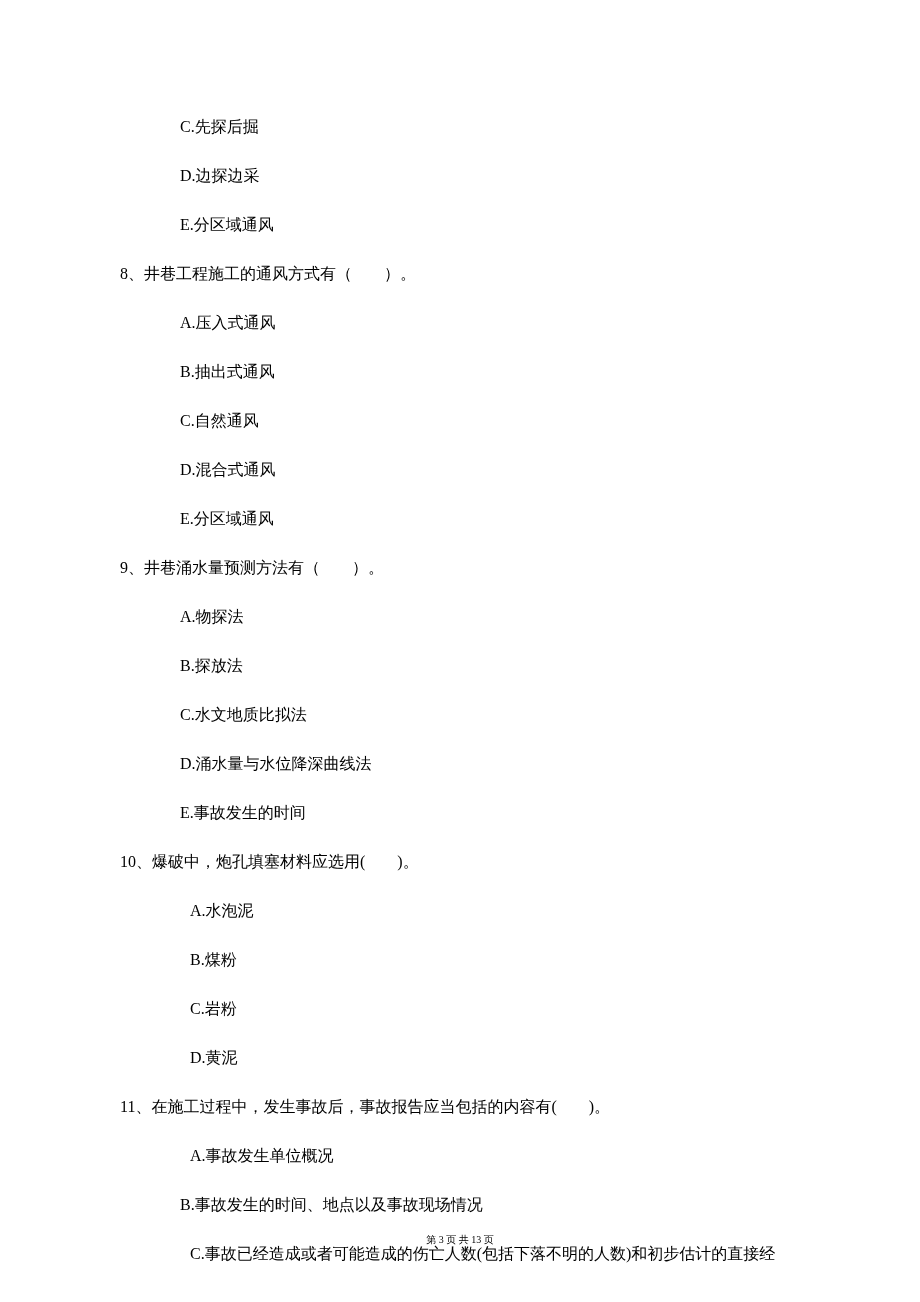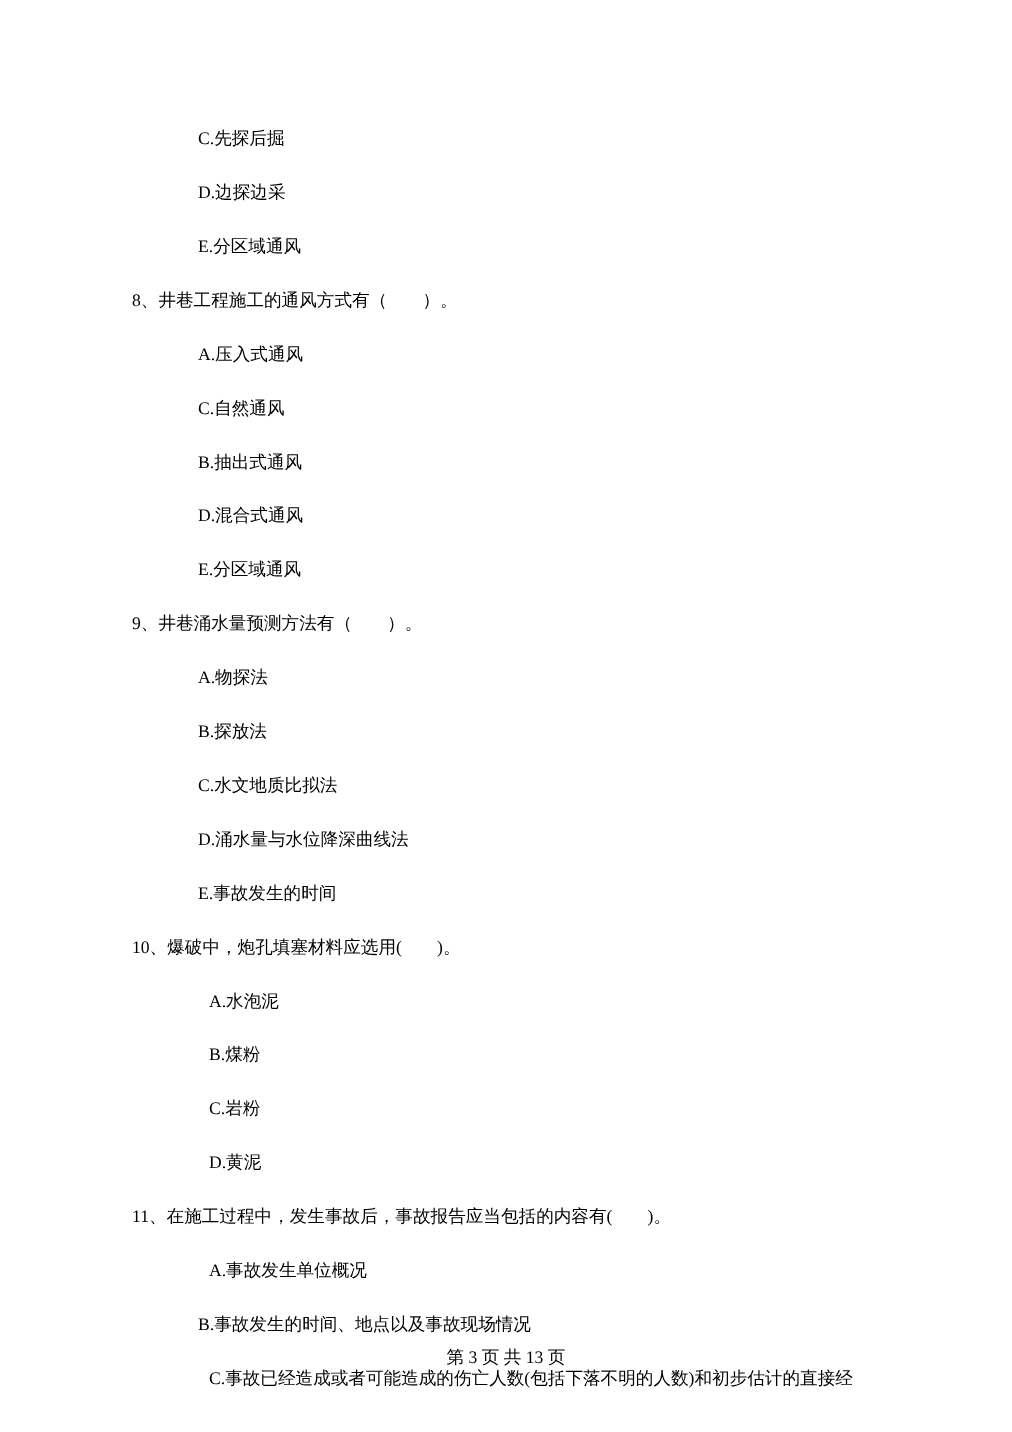--- a/index.html
+++ b/index.html
@@ -24,36 +24,36 @@
       margin-left: 0;
       margin-bottom: 25px;
       margin-top: 19px;
     }
     .footer {
       position: absolute;
       bottom: 55px;
       left: 0;
       right: 0;
       text-align: center;
-      font-size: 16px;
+      font-size: 10px;
     }
   </style>
 </head>
 <body>
 
 <div class="content">
 
   <div class="option">C.先探后掘</div>
   <div class="option">D.边探边采</div>
   <div class="option">E.分区域通风</div>
 
   <div class="question">8、井巷工程施工的通风方式有（　　）。</div>
   <div class="option">A.压入式通风</div>
+  <div class="option">B.抽出式通风</div>
   <div class="option">C.自然通风</div>
-  <div class="option">B.抽出式通风</div>
   <div class="option">D.混合式通风</div>
   <div class="option">E.分区域通风</div>
 
   <div class="question">9、井巷涌水量预测方法有（　　）。</div>
   <div class="option">A.物探法</div>
   <div class="option">B.探放法</div>
   <div class="option">C.水文地质比拟法</div>
   <div class="option">D.涌水量与水位降深曲线法</div>
   <div class="option">E.事故发生的时间</div>
 

